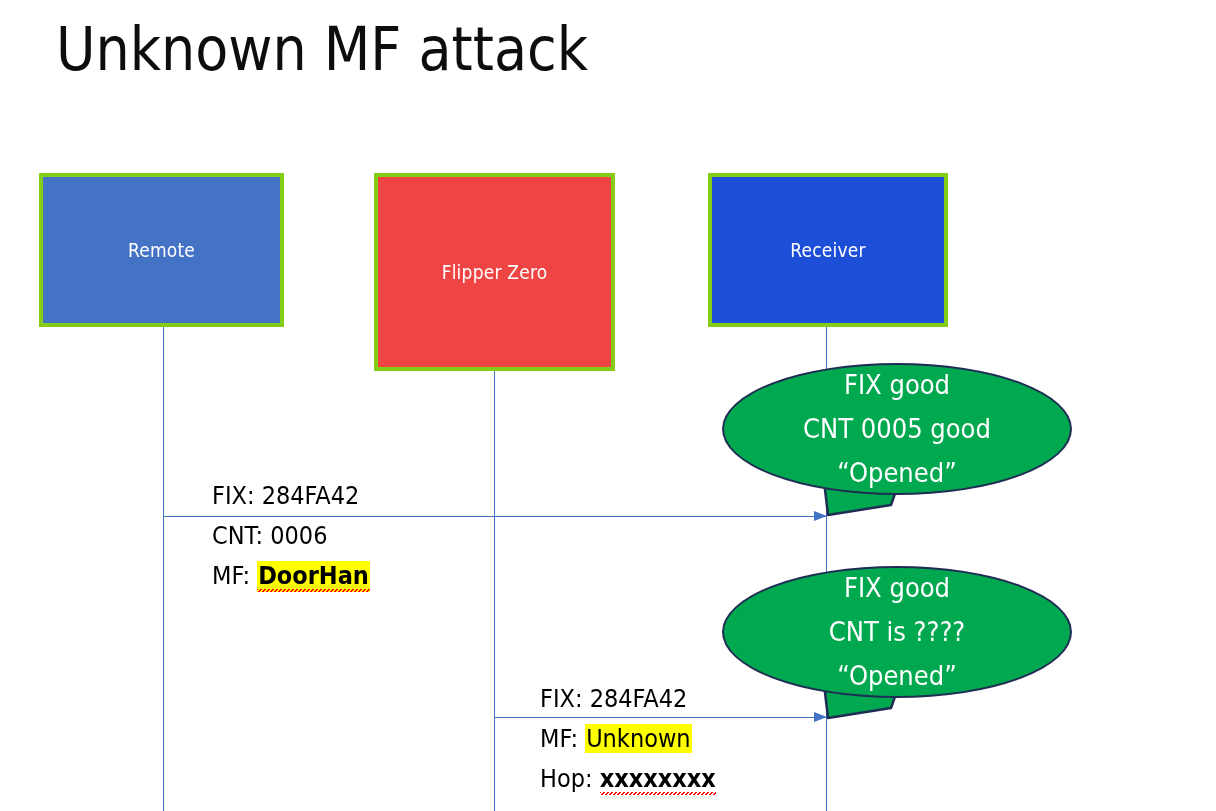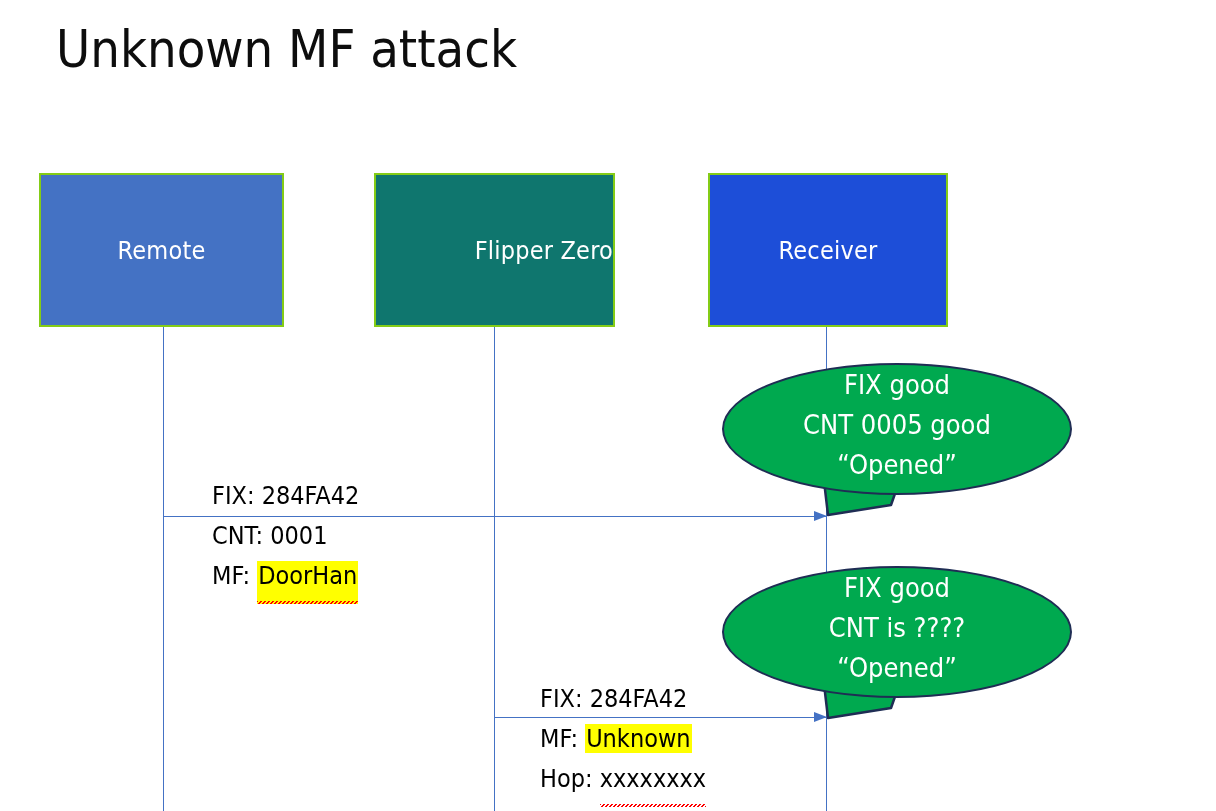--- a/index.html
+++ b/index.html
@@ -22,46 +22,46 @@
 
   
   #slide-title {
     position: absolute;
     left: 56px;
     top: 6px;
     width: 1100px;
     font-family: "DejaVu Sans Condensed", "Liberation Sans Narrow", "Liberation Sans", sans-serif;
     font-stretch: condensed;
     font-weight: 300;
-    font-size: 52px;
+    font-size: 60px;
     line-height: 86px;
     color: #0d0d0d;
     white-space: nowrap;
     letter-spacing: 0px;
   }
 
   
   .lifeline {
     position: absolute;
     width: 1px;
     background: #4472c4;
   }
 
   
   .actor-box {
     position: absolute;
     box-sizing: border-box;
-    border: 2px solid #84cc16;
+    border: 4px solid #84cc16;
     display: flex;
     align-items: center;
     justify-content: center;
     color: #ffffff;
     font-family: "DejaVu Sans Condensed", "Liberation Sans Narrow", "Liberation Sans", sans-serif;
     font-stretch: condensed;
-    font-size: 25px;
+    font-size: 19px;
     font-weight: 400;
     letter-spacing: .2px;
     white-space: nowrap;
   }
 
   
   .msg-arrow {
     position: absolute;
     height: 1px;
     background: #4472c4;
@@ -94,41 +94,42 @@
     padding: 0 1px;
   }
   .squiggle {
     background-image:
       repeating-linear-gradient(135deg,
         #ff0000 0px, #ff0000 1.2px,
         rgba(255,0,0,0) 1.2px, rgba(255,0,0,0) 2.6px);
     background-repeat: repeat-x;
     background-size: 4px 3px;
     background-position: 0 100%;
-    padding-bottom: 14px;
+    padding-bottom: 2px;
+    font-weight: bold;
   }
 
   
   .bubble {
     position: absolute;
   }
   .bubble .balloon {
     position: absolute;
     left: 0;
     top: 0;
     width: 100%;
     height: 100%;
     box-sizing: border-box;
     background: #00a94f;
     border: 2.5px solid #1f2d54;
     border-radius: 50% / 50%;
     display: flex;
     flex-direction: column;
     align-items: center;
-    justify-content: flex-start;
+    justify-content: space-between;
     color: #ffffff;
     font-family: "DejaVu Sans Condensed", "Liberation Sans Narrow", "Liberation Sans", sans-serif;
     font-stretch: condensed;
     font-size: 27px;
     line-height: 40px;
     text-align: center;
     white-space: nowrap;
     z-index: 2;
   }
   .bubble .tail {
@@ -145,33 +146,33 @@
   <div id="slide-title">Unknown MF attack</div>
 
   <div class="lifeline" style="left:163px; top:327px; height:484px;"></div>
   <div class="lifeline" style="left:494px; top:327px; height:484px;"></div>
   <div class="lifeline" style="left:826px; top:327px; height:484px;"></div>
 
   <div class="actor-box" style="left:39px; top:173px; width:245px; height:154px; background:#4472C4;">
     <span>Remote</span>
   </div>
 
-  <div class="actor-box" style="left:374px; top:173px; width:241px; height:154px; background:#0f766e;justify-content:flex-end;">
+  <div class="actor-box" style="left:374px; top:173px; width:241px; height:198px; background:#ef4444;">
     <span>Flipper Zero</span>
   </div>
 
   <div class="actor-box" style="left:708px; top:173px; width:240px; height:154px; background:#1d4ed8;">
     <span>Receiver</span>
   </div>
 
   <div class="msg-arrow" style="left:163px; top:516px; width:663px;"></div>
 
   <div class="msg-label" style="left:172px; top:476px;">
     <span class="line"><span>FIX: </span><span>284FA42</span></span>
-    <span class="line"><span>CNT: </span><span>0001</span></span>
+    <span class="line"><span>CNT: </span><span>0006</span></span>
     <span class="line"><span>MF: </span><span class="hl squiggle">DoorHan</span></span>
   </div>
 
   <div class="bubble" style="left:722px; top:363px; width:350px; height:132px;">
     <svg class="tail" style="left:56px; top:96px; width:200px; height:70px;" viewBox="0 0 200 70">
       <path d="M 30 6 L 120 26 L 113 46 L 50 56 L 46 22 Z" fill="#00A94F" stroke="#1F2D54" stroke-width="2.5" stroke-linejoin="round"></path>
     </svg>
     <div class="balloon">
       <span>FIX good</span>
       <span>CNT 0005 good</span>

